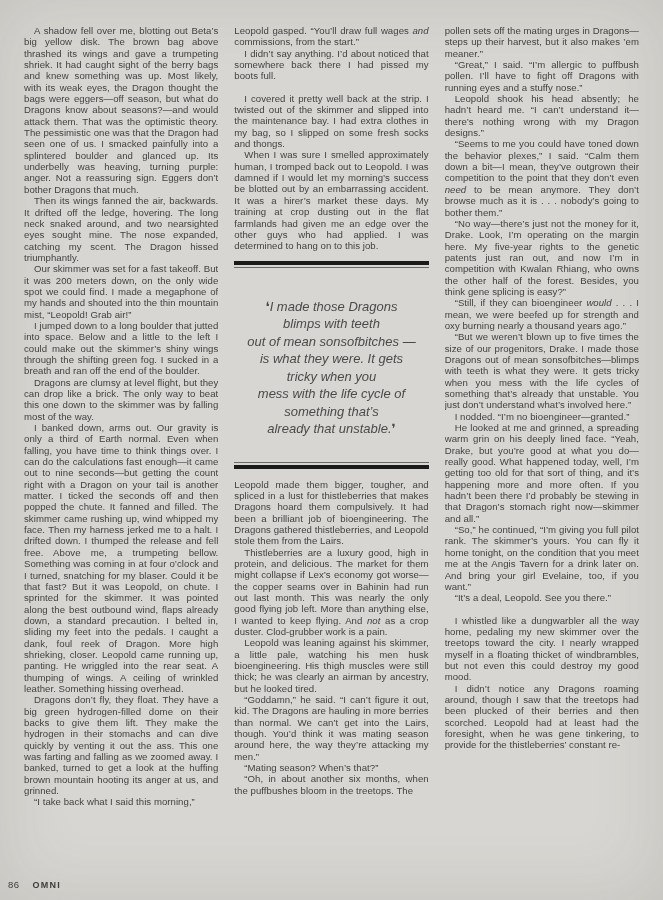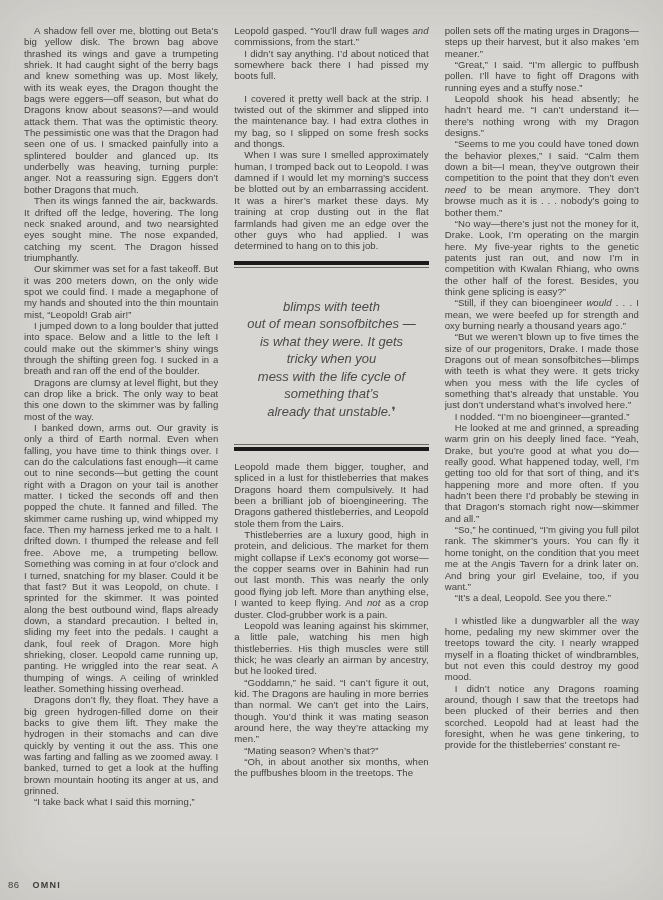--- a/index.html
+++ b/index.html
@@ -63,35 +63,36 @@
     <div class="col">
         <p class="body-p"><span>Leopold gasped. “You’ll draw full wages </span><em>and</em><span> commissions, from the start.”</span></p>
         <p class="body-p indent"><span>I didn’t say anything. I’d about noticed that somewhere back there I had pissed my boots full.</span></p>
         <p class="body-p indent gap"><span>I covered it pretty well back at the strip. I twisted out of the skimmer and slipped into the maintenance bay. I had extra clothes in my bag, so I slipped on some fresh socks and thongs.</span></p>
         <p class="body-p indent"><span>When I was sure I smelled approximately human, I tromped back out to Leopold. I was damned if I would let my morning’s success be blotted out by an embarrassing accident. It was a hirer’s market these days. My training at crop dusting out in the flat farmlands had given me an edge over the other guys who had applied. I was determined to hang on to this job.</span></p>
         <div class="rule bar-line">
           <div class="bar"></div>
           <div class="line"></div>
         </div>
         <div class="pull-quote">
+          <div class="pq-line">❛I made those Dragons</div>
           <div class="pq-line">blimps with teeth</div>
           <div class="pq-line">out of mean sonsofbitches —</div>
           <div class="pq-line">is what they were. It gets</div>
           <div class="pq-line">tricky when you</div>
           <div class="pq-line">mess with the life cycle of</div>
           <div class="pq-line">something that’s</div>
           <div class="pq-line">already that unstable.❜</div>
         </div>
         <div class="rule line-bar">
           <div class="line"></div>
           <div class="bar"></div>
         </div>
         <p class="body-p"><span>Leopold made them bigger, tougher, and spliced in a lust for thistleberries that makes Dragons hoard them compulsively. It had been a brilliant job of bioengineering. The Dragons gathered thistleberries, and Leopold stole them from the Lairs.</span></p>
         <p class="body-p indent"><span>Thistleberries are a luxury good, high in protein, and delicious. The market for them might collapse if Lex’s economy got worse—the copper seams over in Bahinin had run out last month. This was nearly the only good flying job left. More than anything else, I wanted to keep flying. And </span><em>not</em><span> as a crop duster. Clod-grubber work is a pain.</span></p>
-        <p class="body-p indent"><span>Leopold was leaning against his skimmer, a little pale, watching his men high thistleberries. His thigh muscles were still thick; he was clearly an airman by ancestry, but he looked tired.</span></p>
+        <p class="body-p indent"><span>Leopold was leaning against his skimmer, a little pale, watching his men husk bioengineering. His thigh muscles were still thick; he was clearly an airman by ancestry, but he looked tired.</span></p>
         <p class="body-p indent"><span>“Goddamn,” he said. “I can’t figure it out, kid. The Dragons are hauling in more berries than normal. We can’t get into the Lairs, though. You’d think it was mating season around here, the way they’re attacking my men.”</span></p>
         <p class="body-p indent"><span>“Mating season? When’s that?”</span></p>
         <p class="body-p indent"><span>“Oh, in about another six months, when the puffbushes bloom in the treetops. The</span></p>
       </div>
     <div class="col">
         <p class="body-p"><span>pollen sets off the mating urges in Dragons—steps up their harvest, but it also makes ’em meaner.”</span></p>
         <p class="body-p indent"><span>“Great,” I said. “I’m allergic to puffbush pollen. I’ll have to fight off Dragons with running eyes and a stuffy nose.”</span></p>
         <p class="body-p indent"><span>Leopold shook his head absently; he hadn’t heard me. “I can’t understand it—there’s nothing wrong with my Dragon designs.”</span></p>
         <p class="body-p indent"><span>“Seems to me you could have toned down the behavior plexes,” I said. “Calm them down a bit—I mean, they’ve outgrown their competition to the point that they don’t even </span><em>need</em><span> to be mean anymore. They don’t browse much as it is . . . nobody’s going to bother them.”</span></p>
         <p class="body-p indent"><span>“No way—there’s just not the money for it, Drake. Look, I’m operating on the margin here. My five-year rights to the genetic patents just ran out, and now I’m in competition with Kwalan Rhiang, who owns the other half of the forest. Besides, you think gene splicing is easy?”</span></p>

